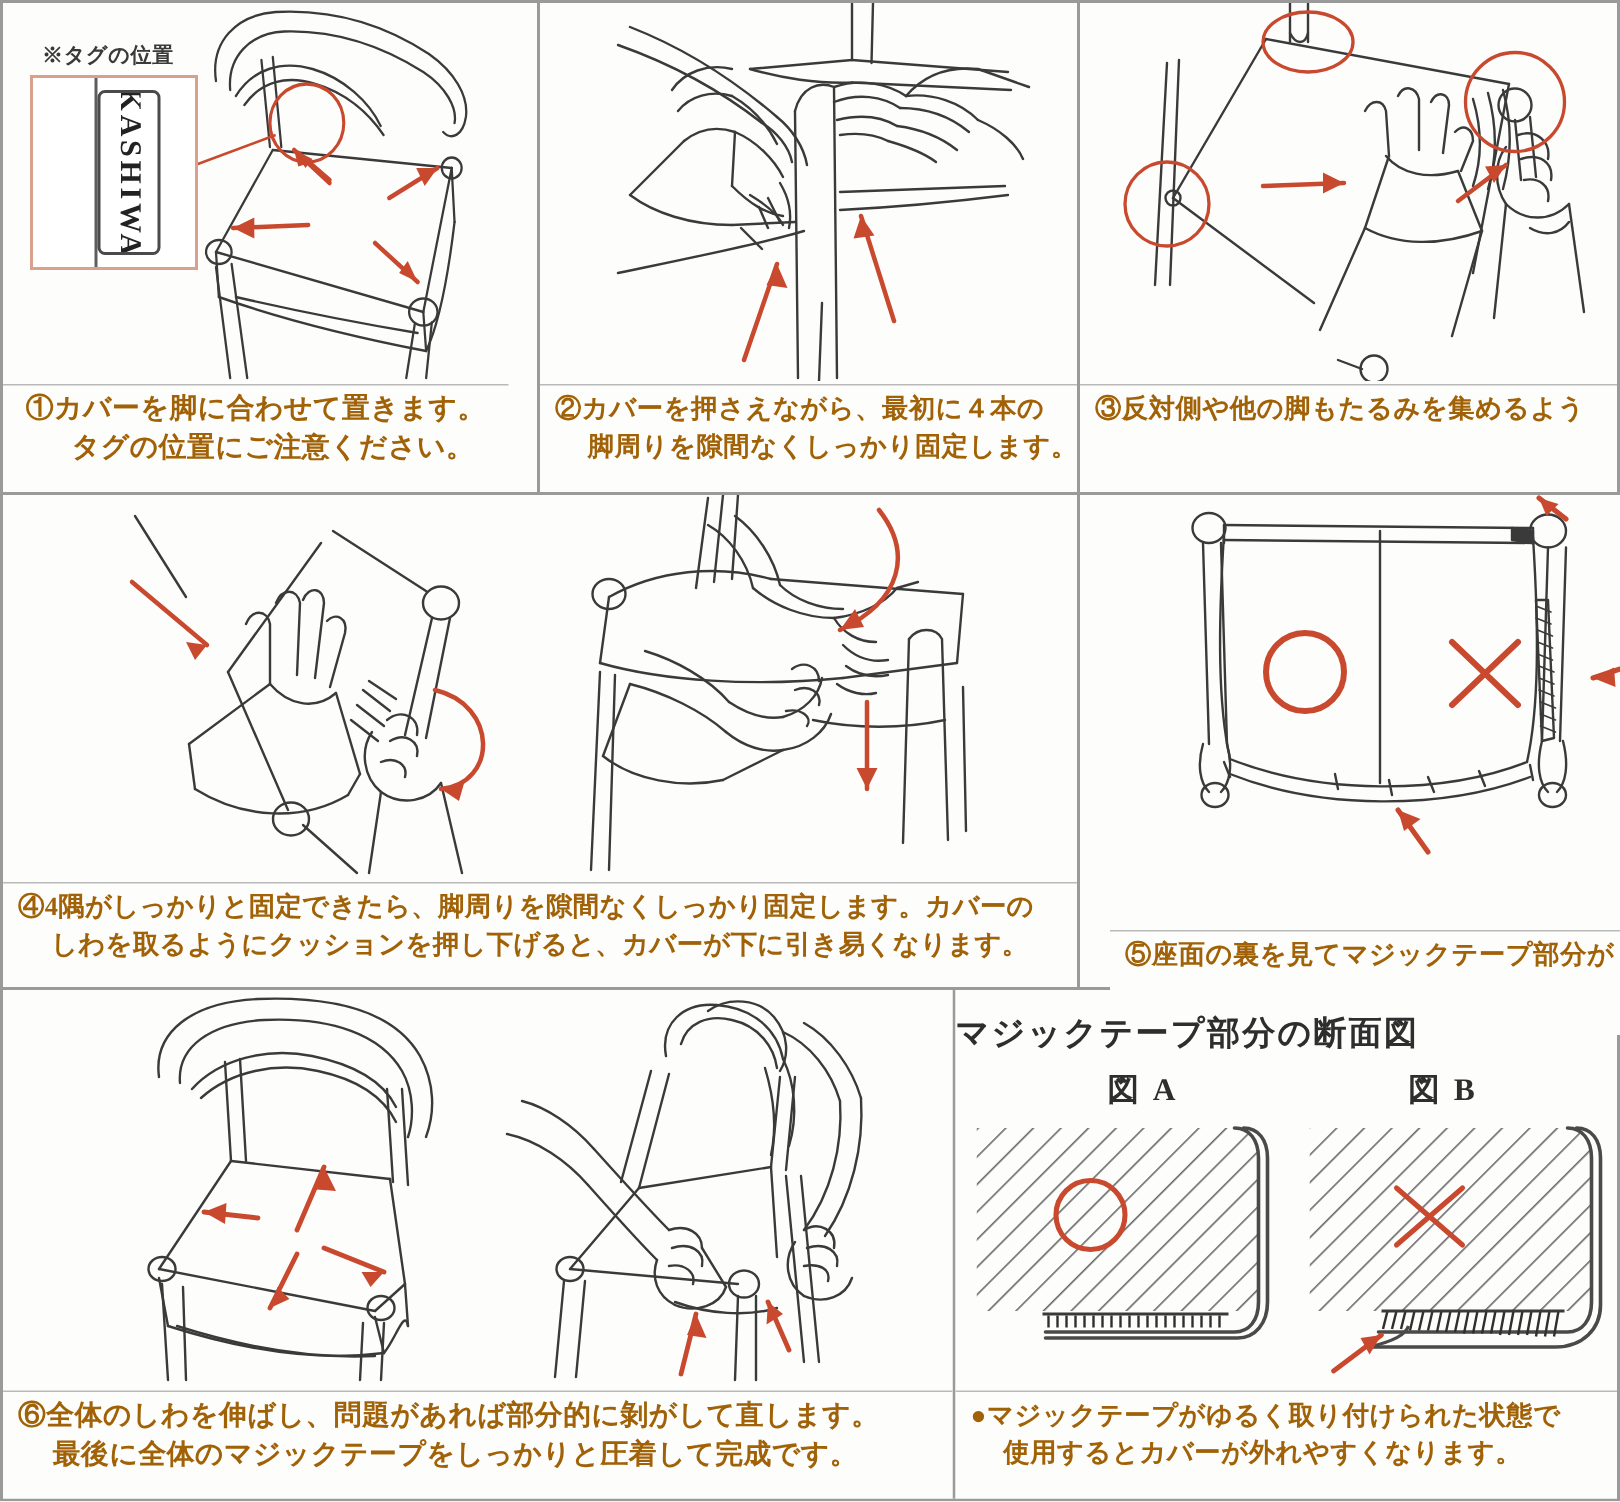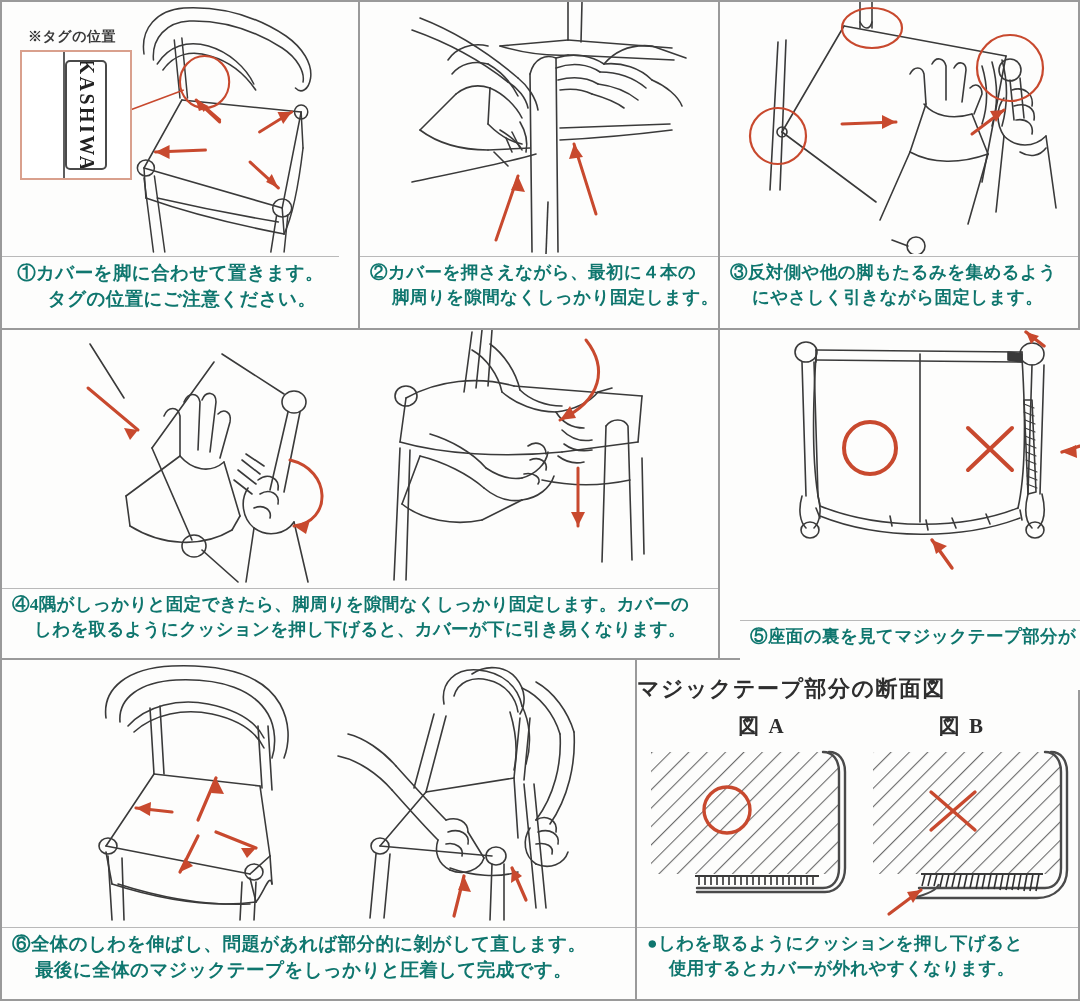--- a/index.html
+++ b/index.html
@@ -31,21 +31,21 @@
   .art{position:absolute;left:0;right:0;top:0;overflow:hidden;}
   .art svg{display:block;width:100%;height:100%;}
 
   
   .caption{
     position:absolute;left:0;right:0;bottom:0;
     box-sizing:border-box;
     padding:4px 10px 6px 10px;
     font-family:"Liberation Serif","DejaVu Serif",serif;
     font-weight:700;
-    color:#0f766e;
+    color:#a16207;
     letter-spacing:.4px;
     line-height:1.42;
   }
   .capline{display:block;white-space:nowrap;}
   .capline.indent{padding-left:1.25em;}
   .cap-sep{position:absolute;left:0;right:0;top:0;height:1px;background:#b9b9b9;}
 
   .c-sm  {font-size:17.5px;}
   .c-md  {font-size:18.5px;}
   .c-wide{font-size:17.6px;letter-spacing:.2px;}
@@ -316,21 +316,20 @@
           <path d="M176 120 L162 113 L162 127 Z" fill="#C8492E" stroke="none"></path>
           <path d="M252 132 L284 108"></path>
           <path d="M284 108 L270 109 L276 120 Z" fill="#C8492E" stroke="none"></path>
         </g>
       </svg>
     </div>
 
     <div class="caption" style="height:72px;">
       <div class="cap-sep"></div>
       <span class="capline c-sm">③反対側や他の脚もたるみを集めるよう</span>
-      <span class="capline c-sm indent">にやさしく引きながら固定します。</span>
     </div>
   </div>
 
   <div class="panel" style="left:2px;top:330px;width:716px;height:328px;">
 
     <div class="art" style="height:255px;">
       <svg viewBox="0 0 716 255" preserveAspectRatio="none" aria-hidden="true">
         <g fill="none" stroke="#3a3a3a" stroke-width="1.6" stroke-linecap="round" stroke-linejoin="round">
 
           <path d="M88 14 L122 68"></path>
@@ -725,18 +724,18 @@
 
         <g stroke="#C8492E" stroke-width="3.2" fill="none" stroke-linecap="round">
           <path d="M252 166 L284 142"></path>
           <path d="M284 142 L270 144 L276 155 Z" fill="#C8492E" stroke="none"></path>
         </g>
       </svg>
     </div>
 
     <div class="caption" style="height:72px;">
       <div class="cap-sep"></div>
-      <span class="capline c-sm">●しわを取るようにクッションを押し下げると</span>
+      <span class="capline c-sm">●マジックテープがゆるく取り付けられた状態で</span>
       <span class="capline c-sm indent">使用するとカバーが外れやすくなります。</span>
     </div>
   </div>
 
 </div>
 
 </body></html>

